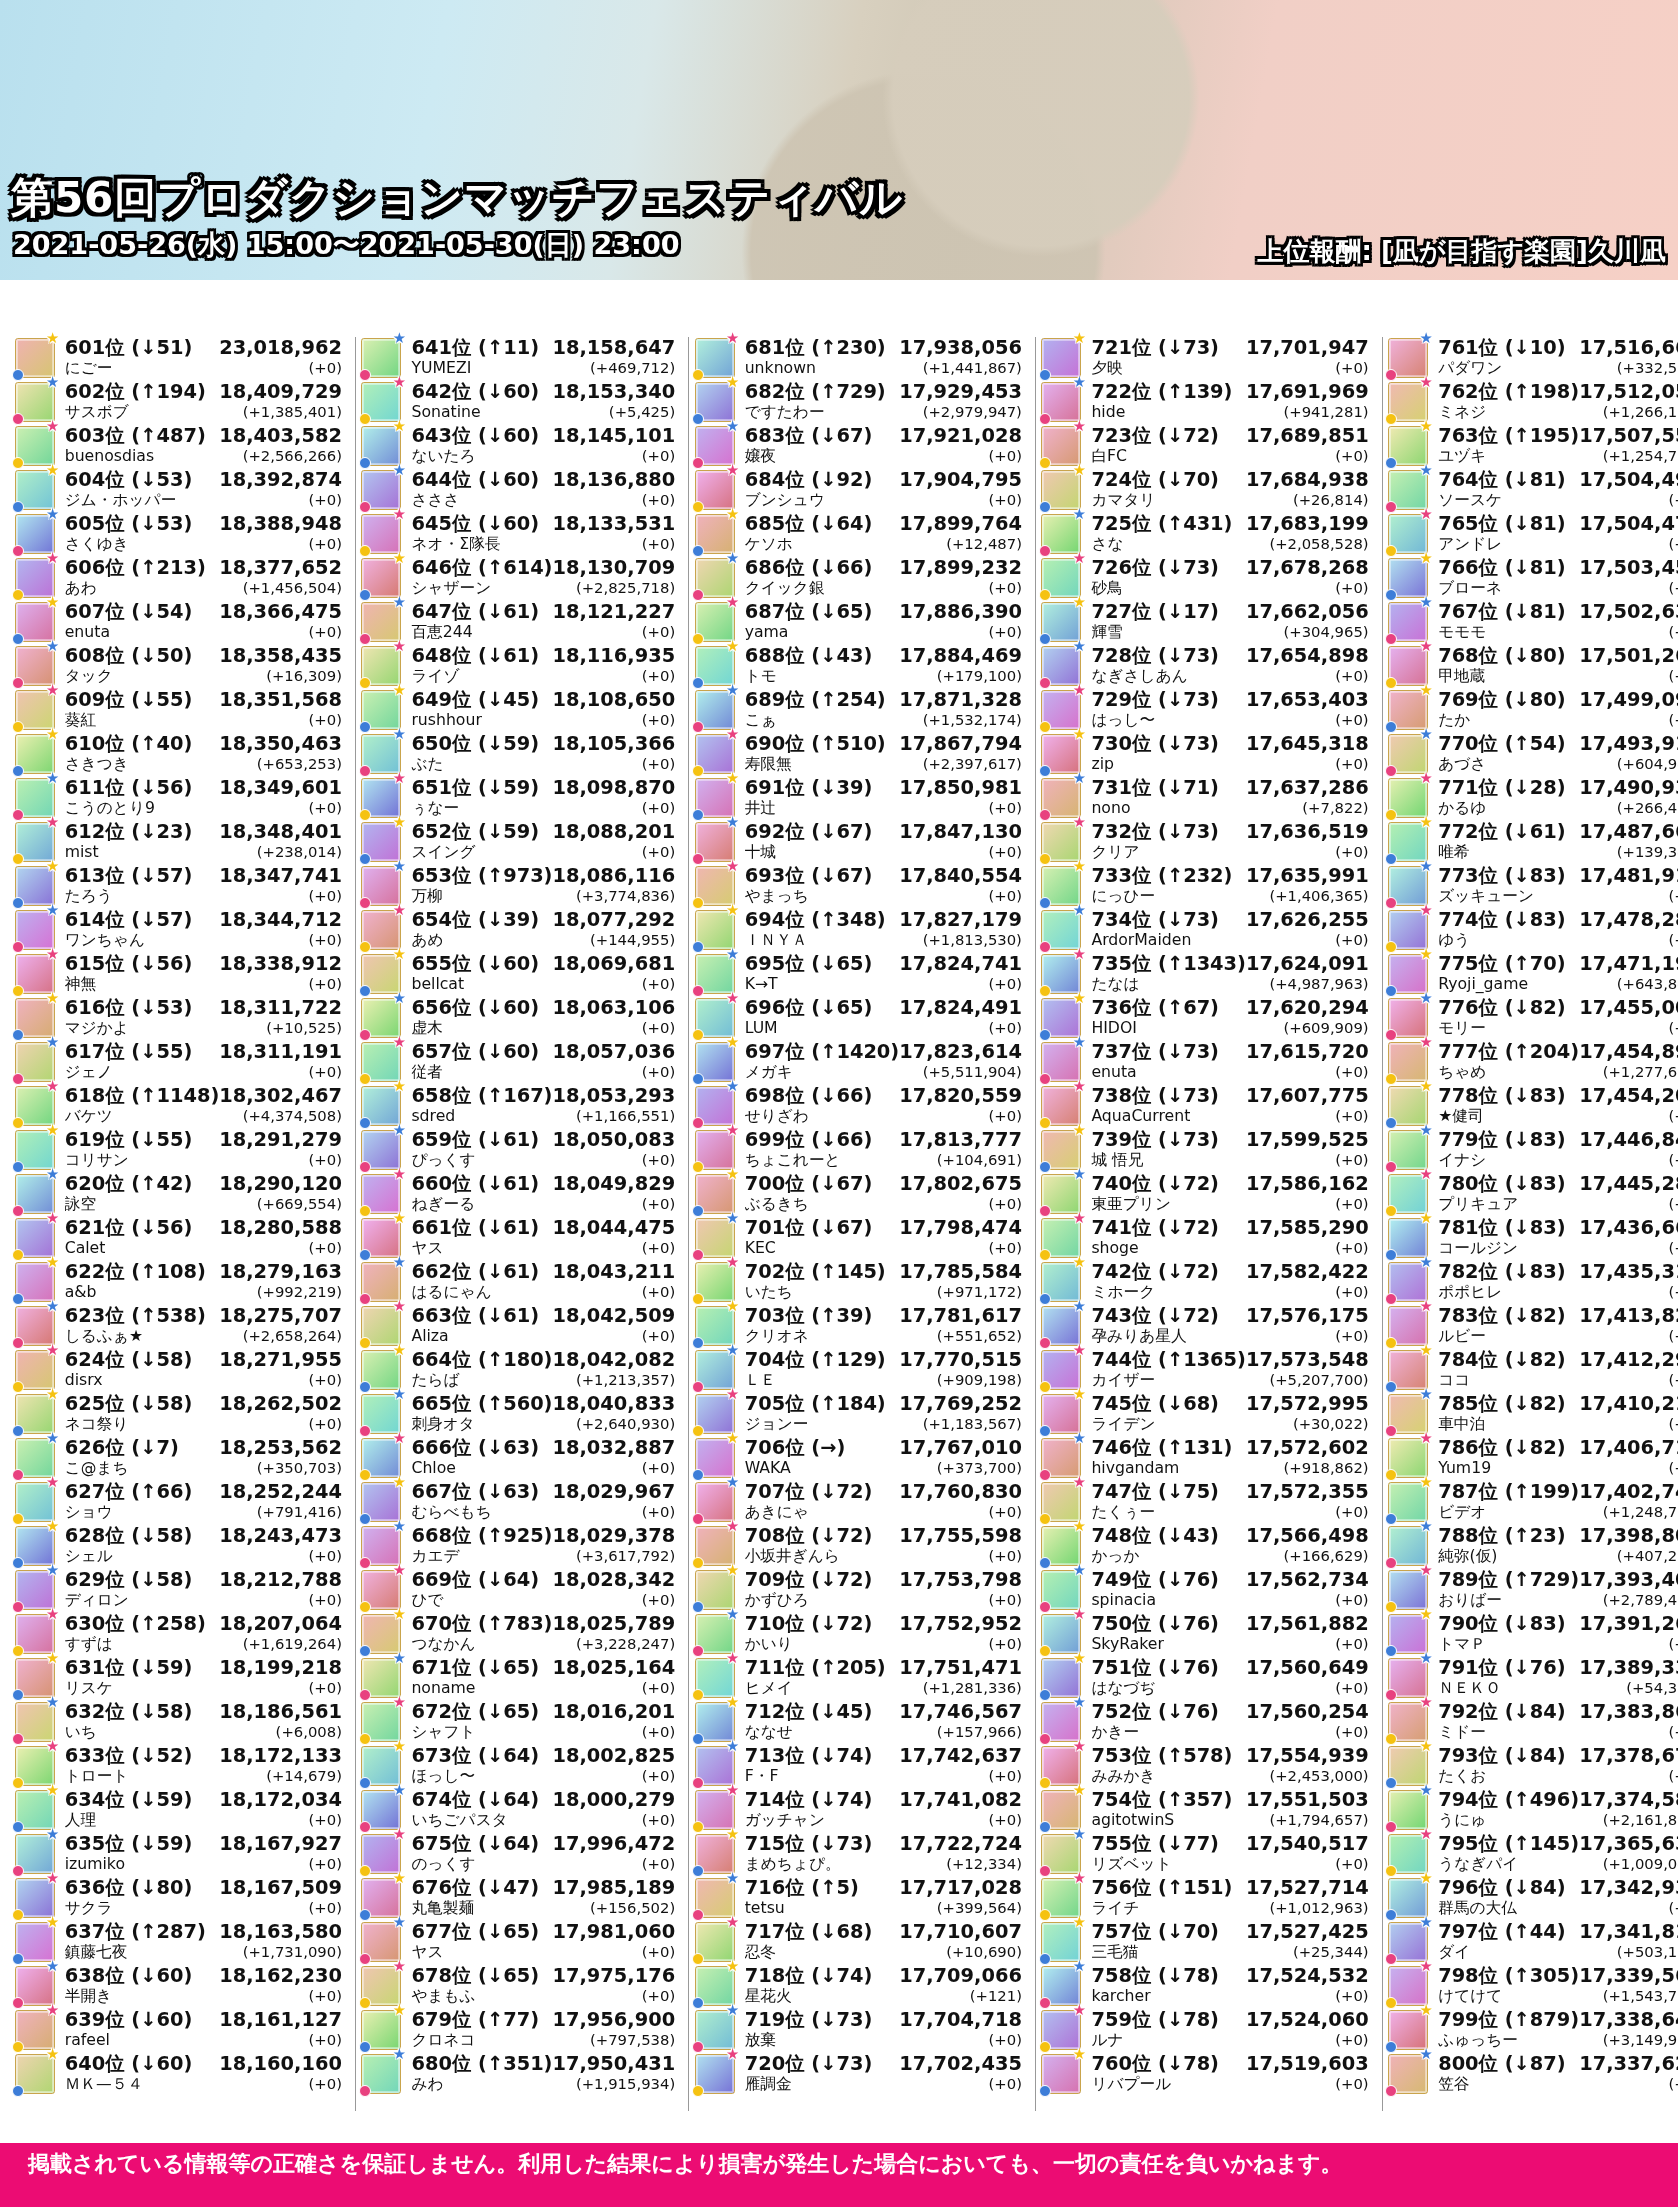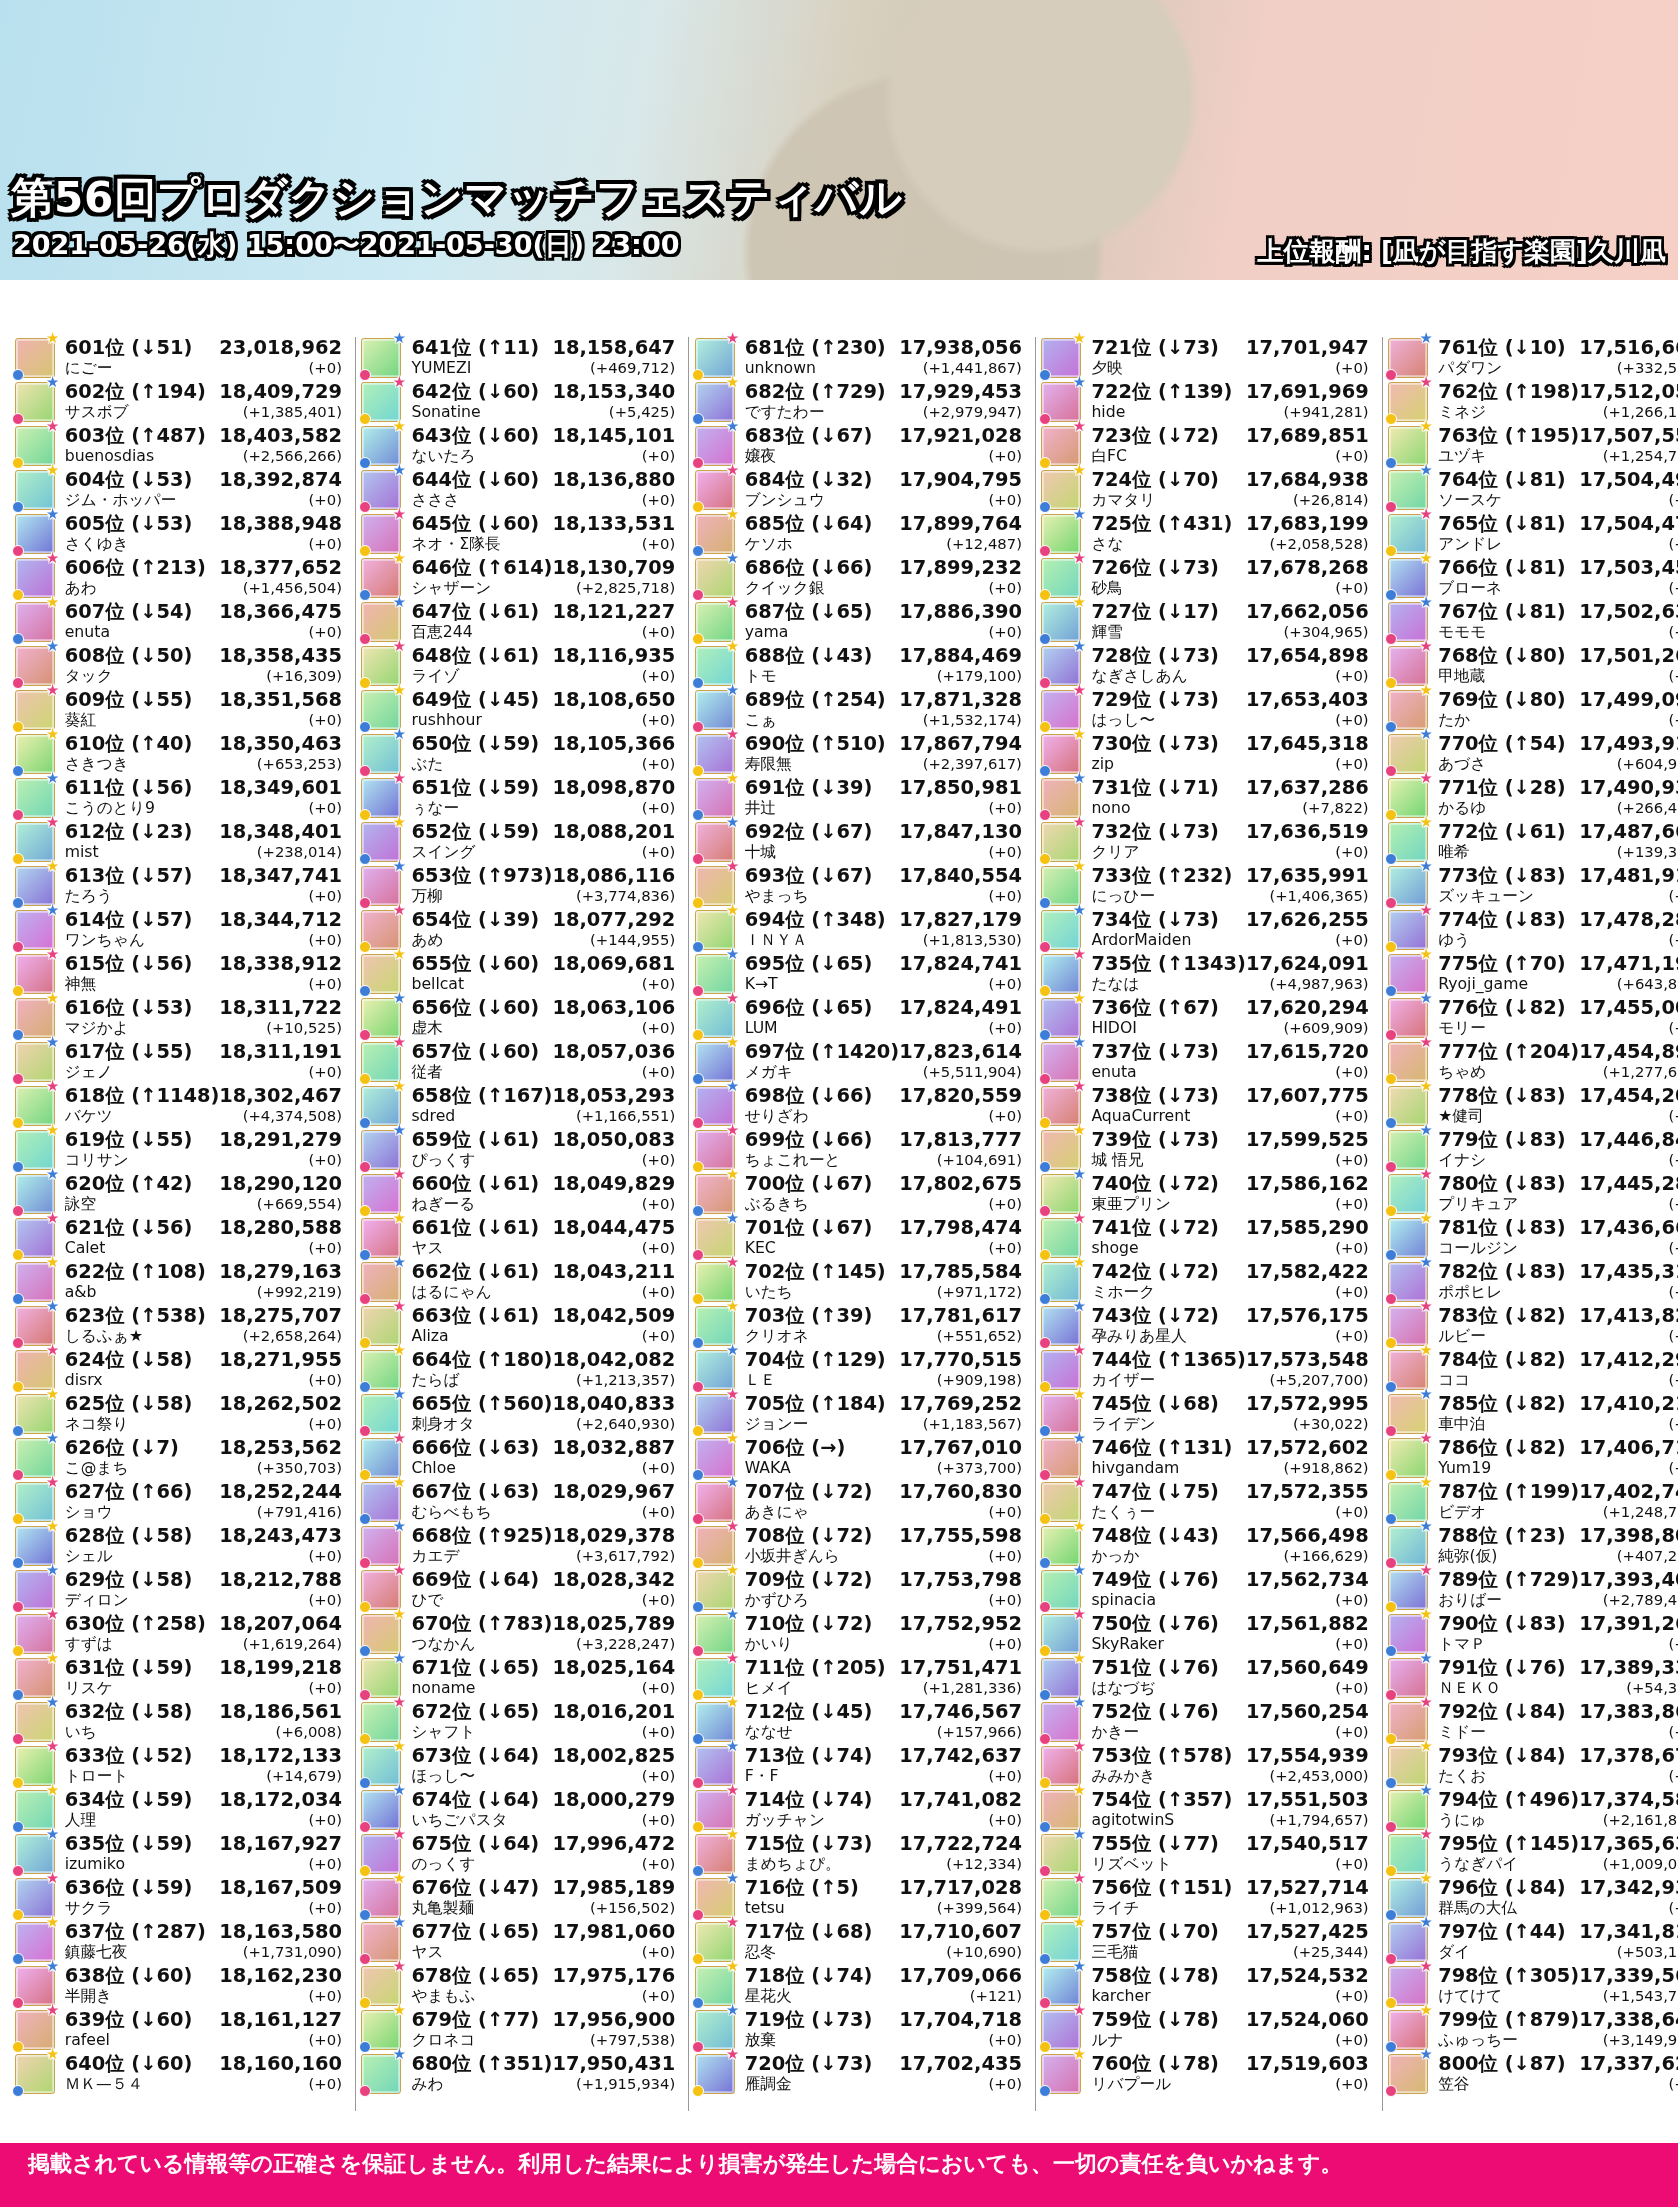--- a/index.html
+++ b/index.html
@@ -628,21 +628,21 @@
             </div>
           </div>
         </div>
         <div class="row">
           <div class="avatar" style="background: linear-gradient(135deg, rgb(178, 214, 240), rgb(138, 113, 214));">
             <span class="star" style="color: rgb(232, 65, 127);">★</span>
             <span class="badge" style="background: rgb(245, 194, 17);"></span>
           </div>
           <div class="rowtext">
             <div class="line">
-              <span class="rank">636位 (↓59)</span>
+              <span class="rank">636位 (↓80)</span>
               <span class="pts">18,167,509</span>
             </div>
             <div class="line">
               <span class="pname">サクラ</span>
               <span class="delta">(+0)</span>
             </div>
           </div>
         </div>
         <div class="row">
           <div class="avatar" style="background: linear-gradient(135deg, rgb(190, 178, 240), rgb(214, 113, 210));">
@@ -1400,21 +1400,21 @@
             </div>
           </div>
         </div>
         <div class="row">
           <div class="avatar" style="background: linear-gradient(135deg, rgb(240, 178, 239), rgb(214, 113, 128));">
             <span class="star" style="color: rgb(232, 65, 127);">★</span>
             <span class="badge" style="background: rgb(245, 194, 17);"></span>
           </div>
           <div class="rowtext">
             <div class="line">
-              <span class="rank">684位 (↓32)</span>
+              <span class="rank">684位 (↓92)</span>
               <span class="pts">17,904,795</span>
             </div>
             <div class="line">
               <span class="pname">ブンシュウ</span>
               <span class="delta">(+0)</span>
             </div>
           </div>
         </div>
         <div class="row">
           <div class="avatar" style="background: linear-gradient(135deg, rgb(240, 178, 190), rgb(214, 177, 113));">

